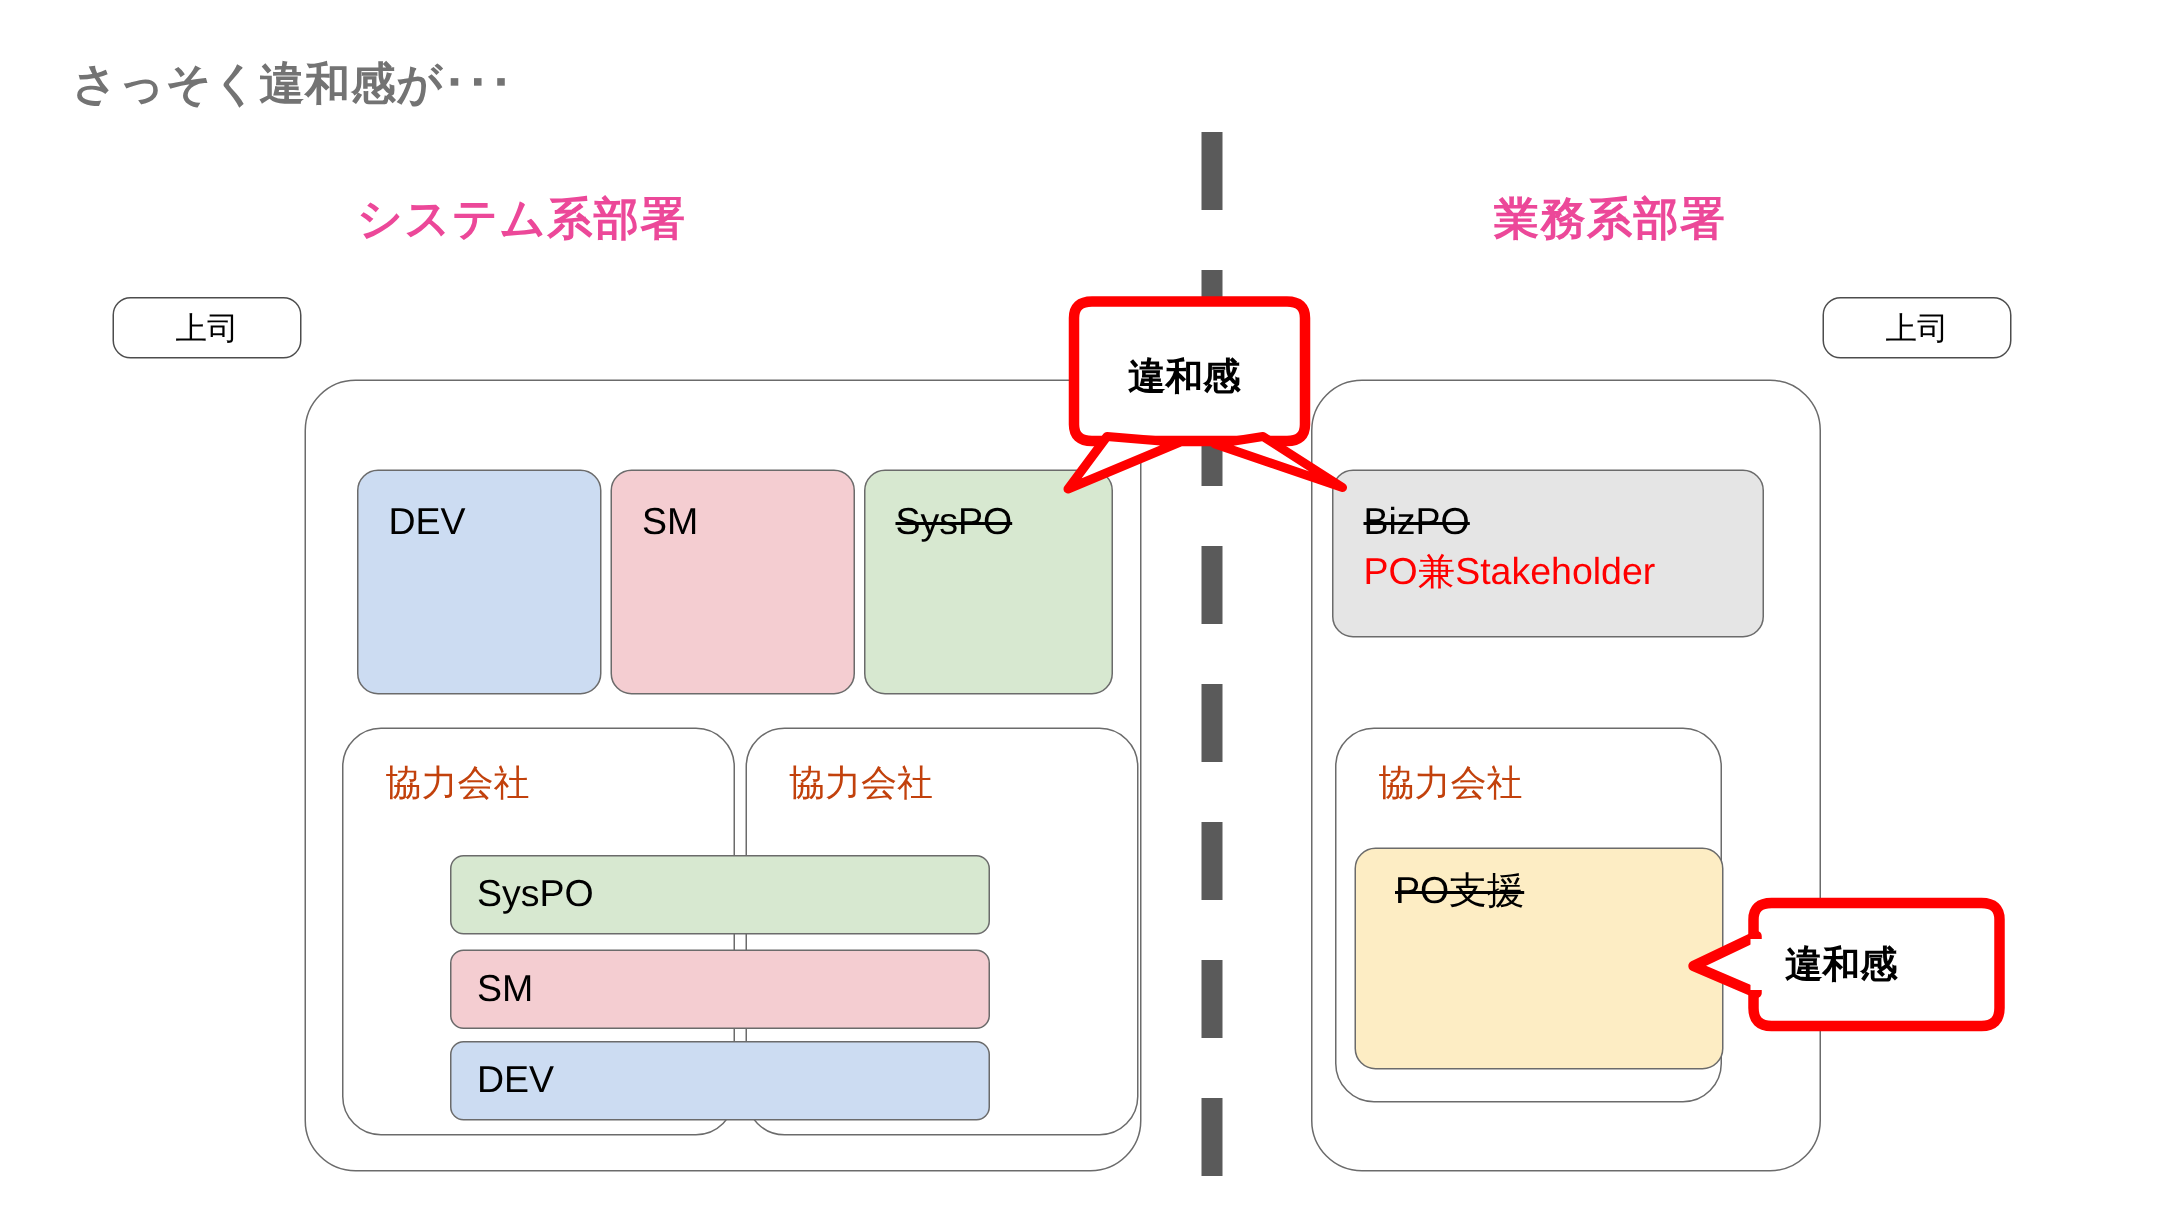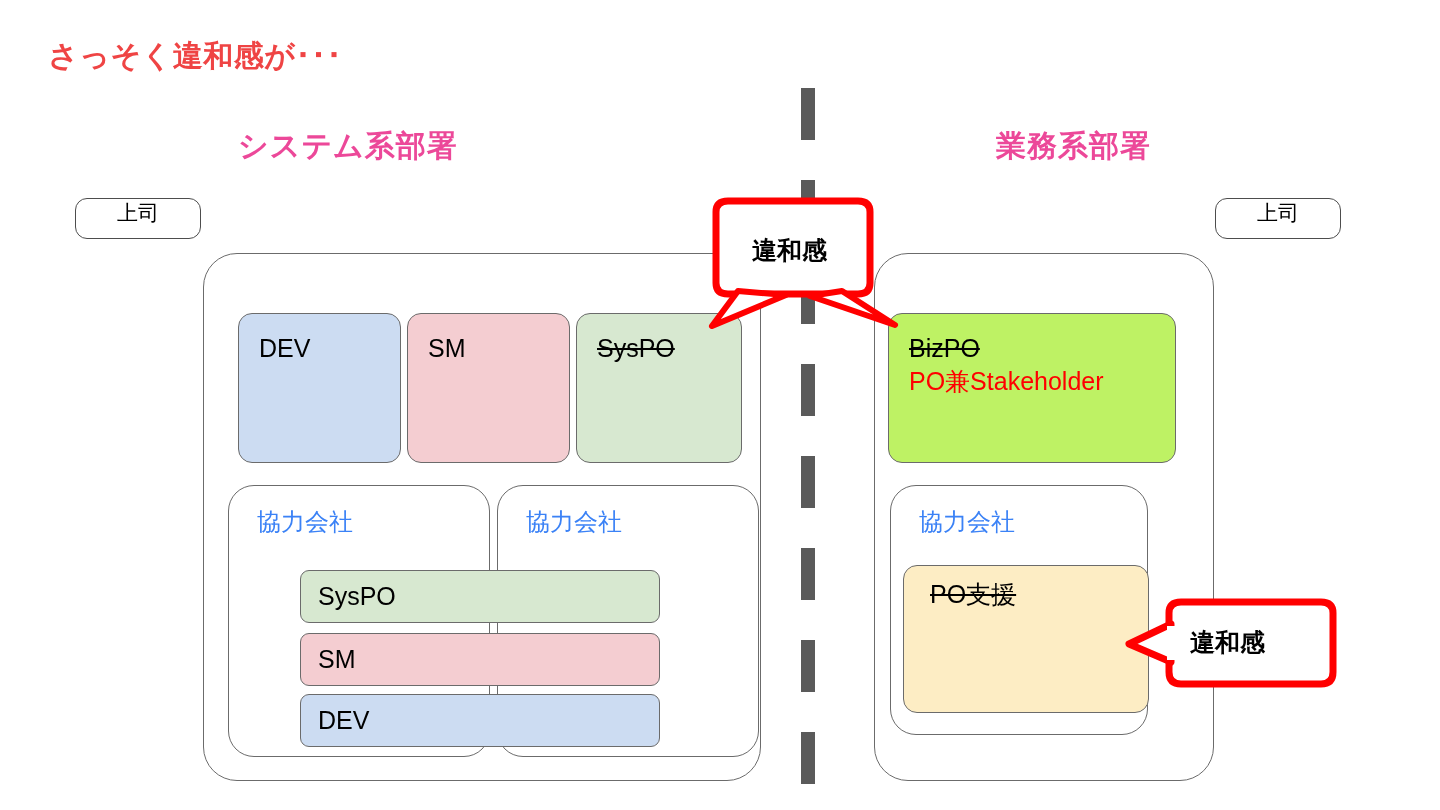--- a/index.html
+++ b/index.html
@@ -23,21 +23,21 @@
   }
 
   
   .slide-title {
     position: absolute;
     left: 48px;
     top: 36px;
     font-size: 30px;
     font-weight: bold;
     letter-spacing: 0.5px;
-    color: #ef4444;
+    color: #737373;
     white-space: nowrap;
   }
 
   
   .col-header {
     position: absolute;
     font-size: 30px;
     font-weight: bold;
     color: #ec4899;
     white-space: nowrap;
@@ -48,21 +48,21 @@
 
   
   .boss-pill {
     position: absolute;
     width: 126px;
     height: 41px;
     border: 1.6px solid #4d4d4d;
     border-radius: 12px;
     background: #ffffff;
     display: flex;
-    align-items: flex-start;
+    align-items: center;
     justify-content: center;
     font-size: 21px;
     color: #000000;
     box-sizing: border-box;
   }
   .boss-pill.left  { left: 75px;   top: 198px; }
   .boss-pill.right { left: 1215px; top: 198px; }
 
   
   .dept-box {
@@ -91,36 +91,36 @@
   .line.struck {
     color: #000000;
     text-decoration: line-through;
     text-decoration-thickness: 2px;
   }
   .line.red { color: #ff0000; }
 
   .card-dev  { left: 238px; top: 313px; width: 163px; height: 150px; background: #ccdcf2; }
   .card-sm   { left: 407px; top: 313px; width: 163px; height: 150px; background: #f4cdd1; }
   .card-sys  { left: 576px; top: 313px; width: 166px; height: 150px; background: #d7e8d0; }
-  .card-biz  { left: 888px; top: 313px; width: 288px; height: 150px; background: #bef264; }
+  .card-biz  { left: 888px; top: 313px; width: 288px; height: 112px; background: #e5e5e5; }
 
   
   .partner-box {
     position: absolute;
     border: 1.4px solid #6b6b6b;
     border-radius: 26px;
     background: #ffffff;
     box-sizing: border-box;
   }
   .partner-box .partner-label {
     position: absolute;
     left: 28px;
     top: 20px;
     font-size: 24px;
-    color: #3b82f6;
+    color: #c2410c;
     white-space: nowrap;
   }
   .partner-a { left: 228px; top: 485px; width: 262px; height: 272px; }
   .partner-b { left: 497px; top: 485px; width: 262px; height: 272px; }
   .partner-c { left: 890px; top: 485px; width: 258px; height: 250px; }
 
   
   .role-bar {
     position: absolute;
     left: 300px;

